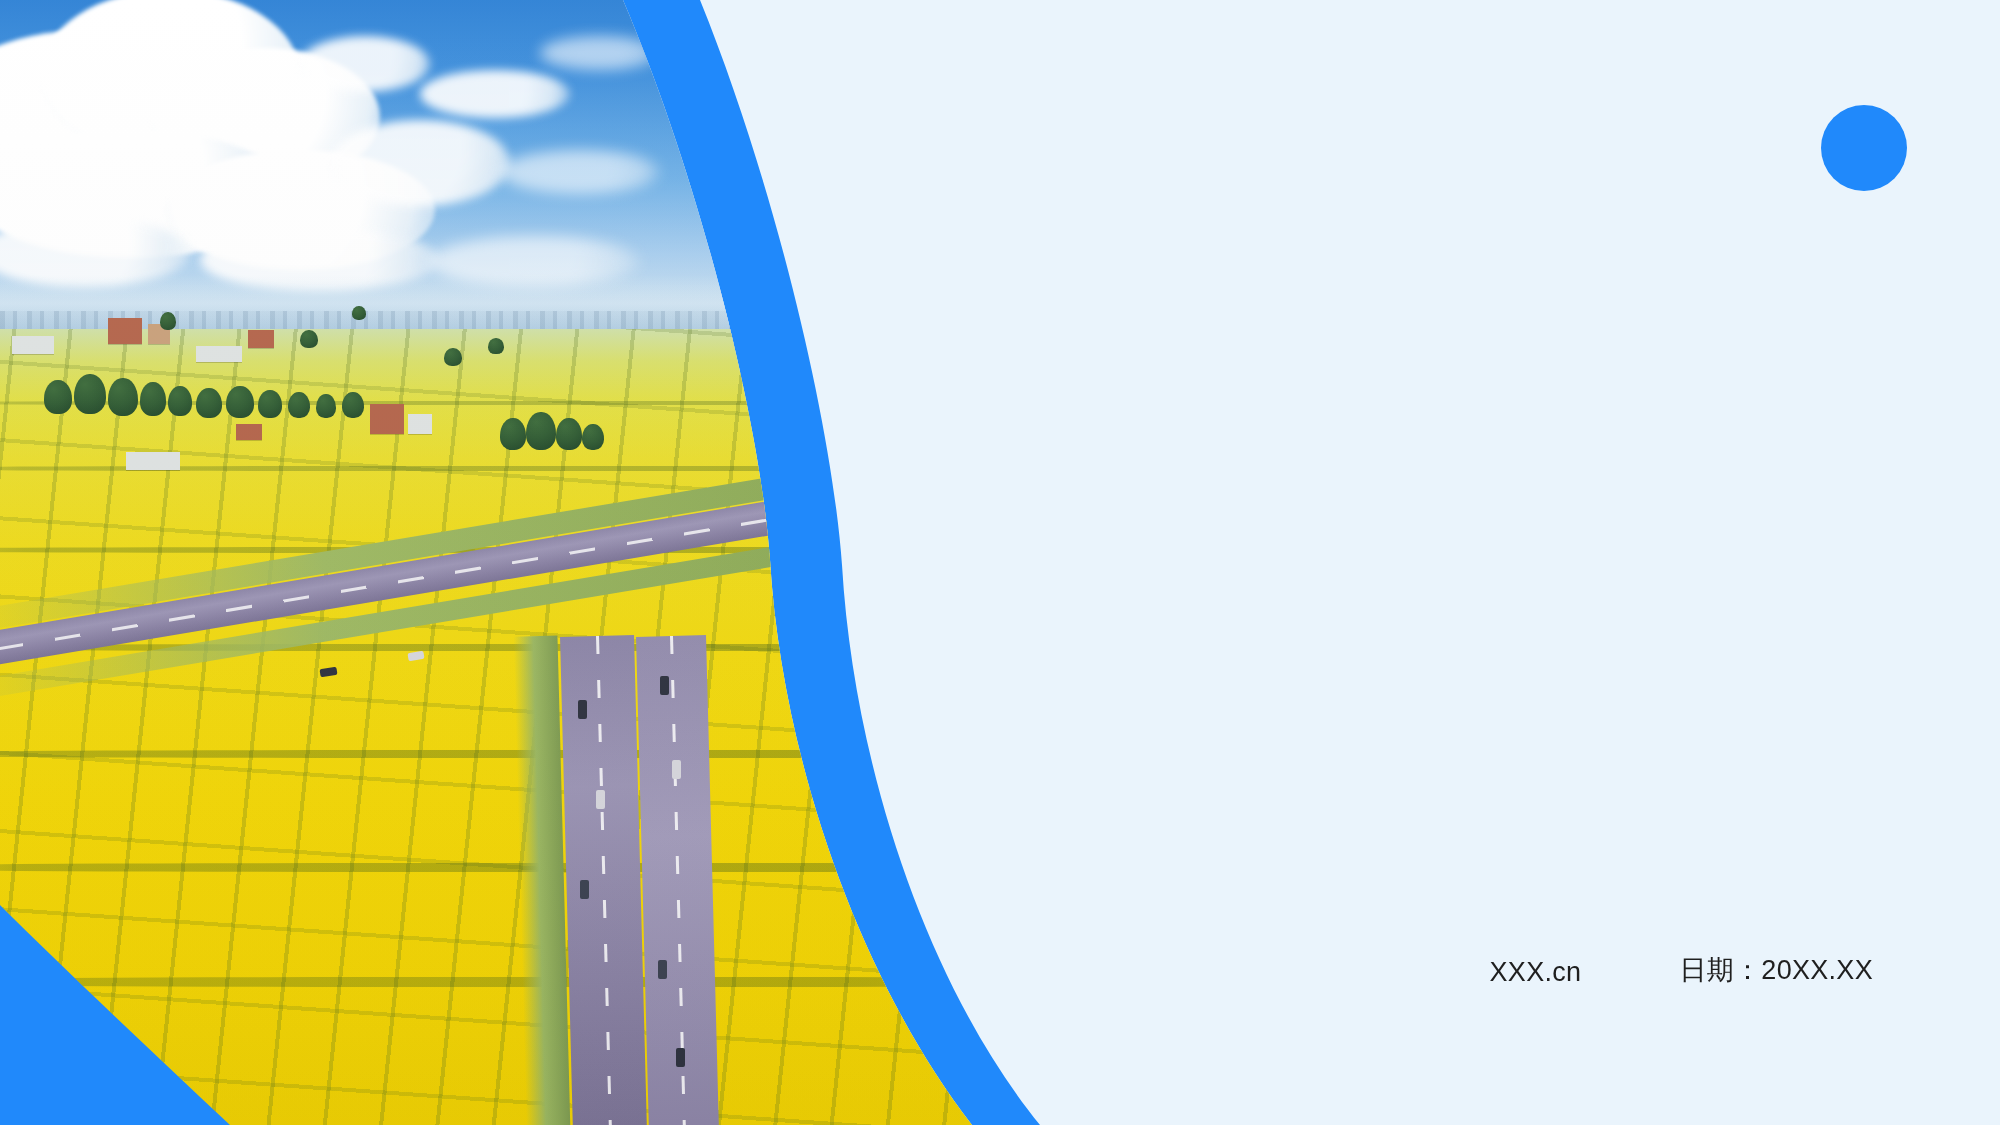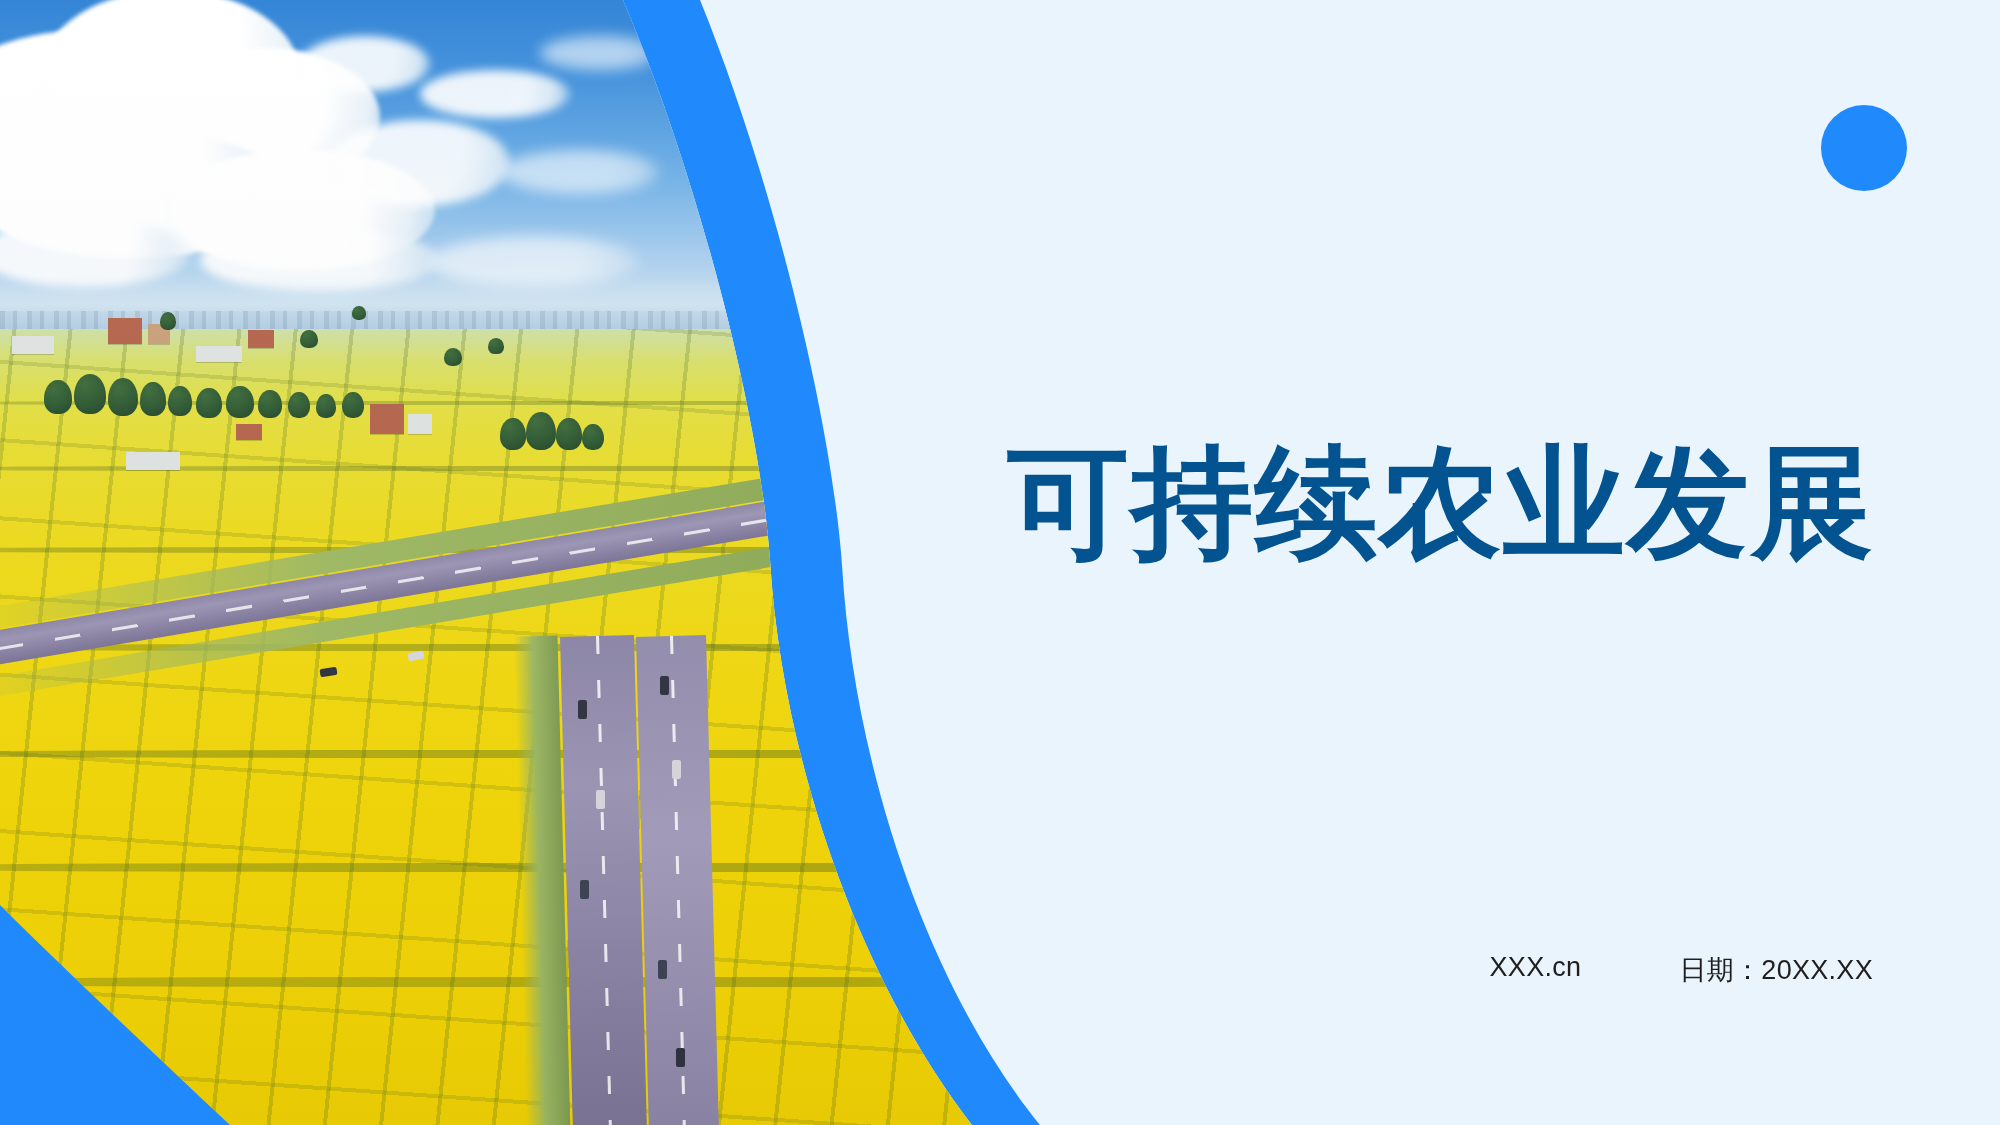--- a/index.html
+++ b/index.html
@@ -237,21 +237,21 @@
     color: #1b1b1b;
     letter-spacing: 1px;
     text-align: right;
     white-space: nowrap;
   }
   .meta {
     position: absolute;
     right: 127px;
     top: 952px;
     display: flex;
-    align-items: flex-start;
+    align-items: flex-end;
     gap: 98px;
     font-size: 27px;
     color: #1f1f1f;
     letter-spacing: .3px;
     white-space: nowrap;
   }
 </style>
 </head>
 <body>
 
@@ -386,21 +386,20 @@
         <div class="car l" style="left:408px; top:652px; width:16px; height:8px; transform:rotate(-9deg);"></div>
         <div class="car" style="left:320px; top:668px; width:17px; height:8px; transform:rotate(-9deg);"></div>
       </div>
 
       <div class="photo-tone"></div>
     </div>
   </div>
 
   <div class="dot"></div>
 
-  <h1 class="title">可持续农业发展</h1>
 
 
   <div class="meta">
     <span>XXX.cn</span>
     <span>日期：20XX.XX</span>
   </div>
 
 </div>
 
 </body></html>

